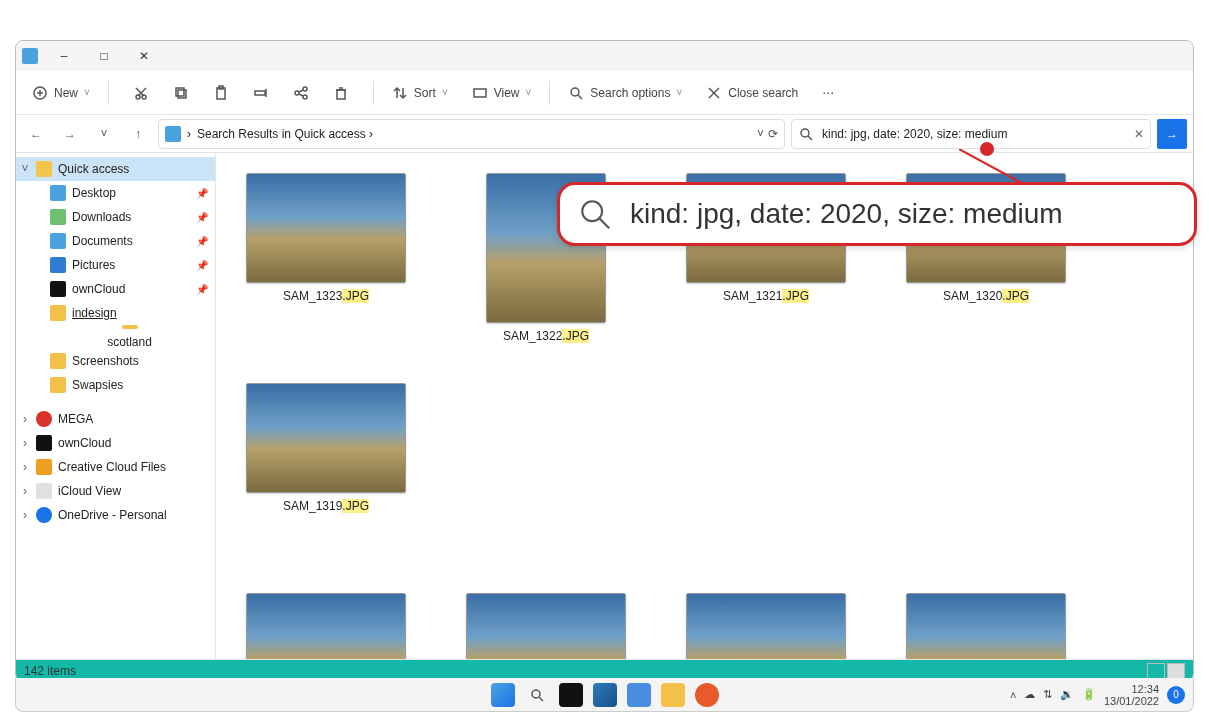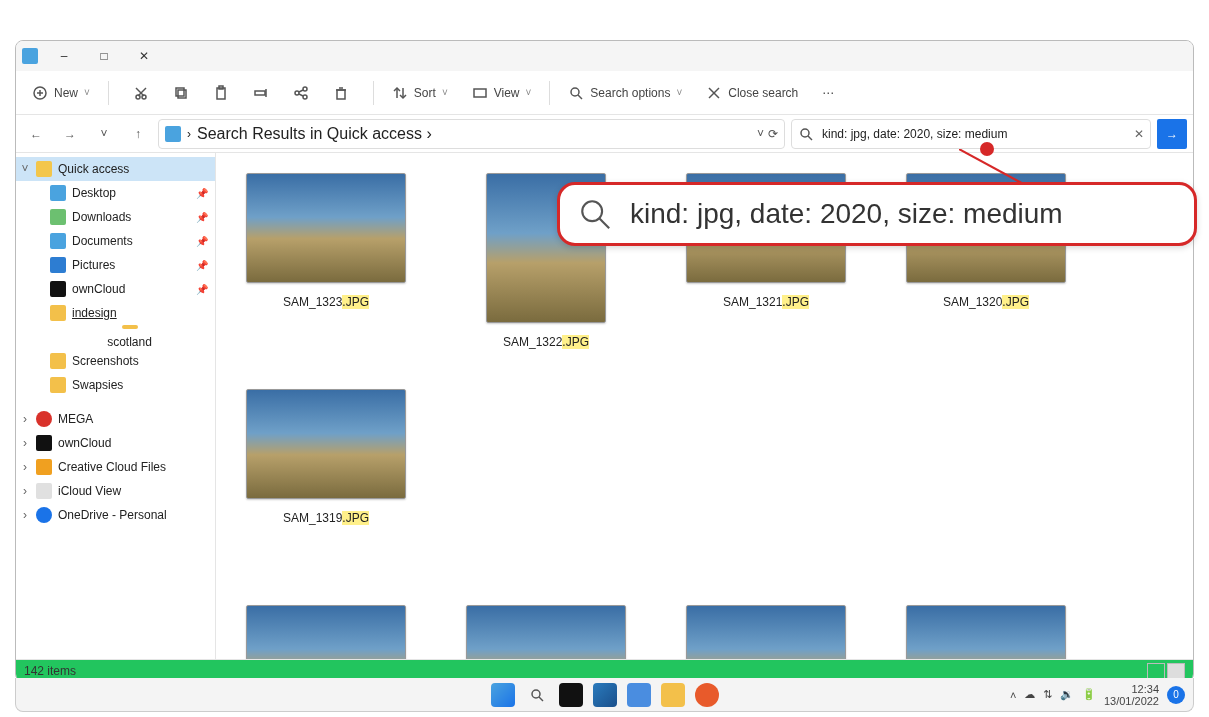--- a/index.html
+++ b/index.html
@@ -26,21 +26,21 @@
   .ic { width:16px; height:16px; display:inline-block; }
 
   
   .navrow { display:flex; align-items:center; height:38px; padding:4px 6px; gap:6px;
             border-bottom:1px solid #e5e5e5; background:#fff; }
   .navbtn { width:28px; height:28px; display:flex; align-items:center; justify-content:center;
             border-radius:4px; color:#555; }
   .addr { flex:1; display:flex; align-items:center; height:30px; border:1px solid #ddd;
           border-radius:4px; padding:0 6px; gap:6px; background:#fff; min-width:0; }
   .addr .loc-icon { width:16px; height:16px; background:#4aa3df; border-radius:2px; }
-  .addr .crumbs { flex:1; font-size:16px; color:#222; white-space:nowrap; overflow:hidden; }
+  .addr .crumbs { flex:1; font-size:12px; color:#222; white-space:nowrap; overflow:hidden; }
   .addr .tail { display:flex; align-items:center; gap:4px; color:#555; }
   .searchbox { width:360px; display:flex; align-items:center; height:30px; border:1px solid #ddd;
                border-radius:4px; padding:0 6px; gap:6px; background:#fff; }
   .searchbox input { flex:1; border:none; outline:none; font-size:12px; color:#222; background:transparent; }
   .searchbox .clear { color:#666; }
   .gobtn { width:30px; height:30px; background:#1a73e8; color:#fff; display:flex;
            align-items:center; justify-content:center; border-radius:2px; }
 
   
   .split { display:flex; height: calc(100% - 30px - 44px - 38px - 22px); }
@@ -65,26 +65,26 @@
   .ico-cc     { background:#f0a020; }
   .ico-icloud { background:#e0e0e0; }
   .ico-od     { background:#1a73e8; border-radius:50%; }
 
   .content { flex:1; background:#fff; overflow:auto; padding:20px 0 20px 30px; }
   .grid { display:flex; flex-wrap:wrap; gap:40px 60px; }
   .thumb { width:160px; }
   .thumb .img { width:160px; height:110px; background:linear-gradient(to bottom,#3a6ea5 0%,#6fa0c8 40%,#b7a06a 60%,#7a6b3e 100%);
                 border:1px solid #999; border-radius:2px; box-shadow:0 1px 2px rgba(0,0,0,.2); }
   .thumb .img.port { width:120px; height:150px; margin:0 auto; }
-  .thumb .cap { margin-top:12px; font-size:12px; text-align:center; white-space:nowrap; }
+  .thumb .cap { margin-top:6px; font-size:12px; text-align:center; white-space:nowrap; }
   .thumb .cap .hl { background:#fff08a; }
 
   
   .status { height:22px; border-top:1px solid #e5e5e5; display:flex; align-items:center;
-            padding:0 8px; font-size:12px; color:#333; background:#22c55e; }
+            padding:0 8px; font-size:12px; color:#333; background:#14b8a6; }
   .status .spacer { flex:1; }
   .status .viewsw { display:flex; gap:2px; }
   .status .viewsw span { width:18px; height:16px; border:1px solid #bbb; display:inline-block; }
 
   
   .taskbar { position:absolute; left:15px; right:15px; bottom:5px; height:34px;
              border:1px solid #ccc; border-top:none; border-radius:0 0 8px 8px;
              background:#f4f4f4; display:flex; align-items:center; padding:0 8px; }
   .taskbar .center { position:absolute; left:50%; transform:translateX(-50%);
                      display:flex; gap:10px; align-items:center; }

